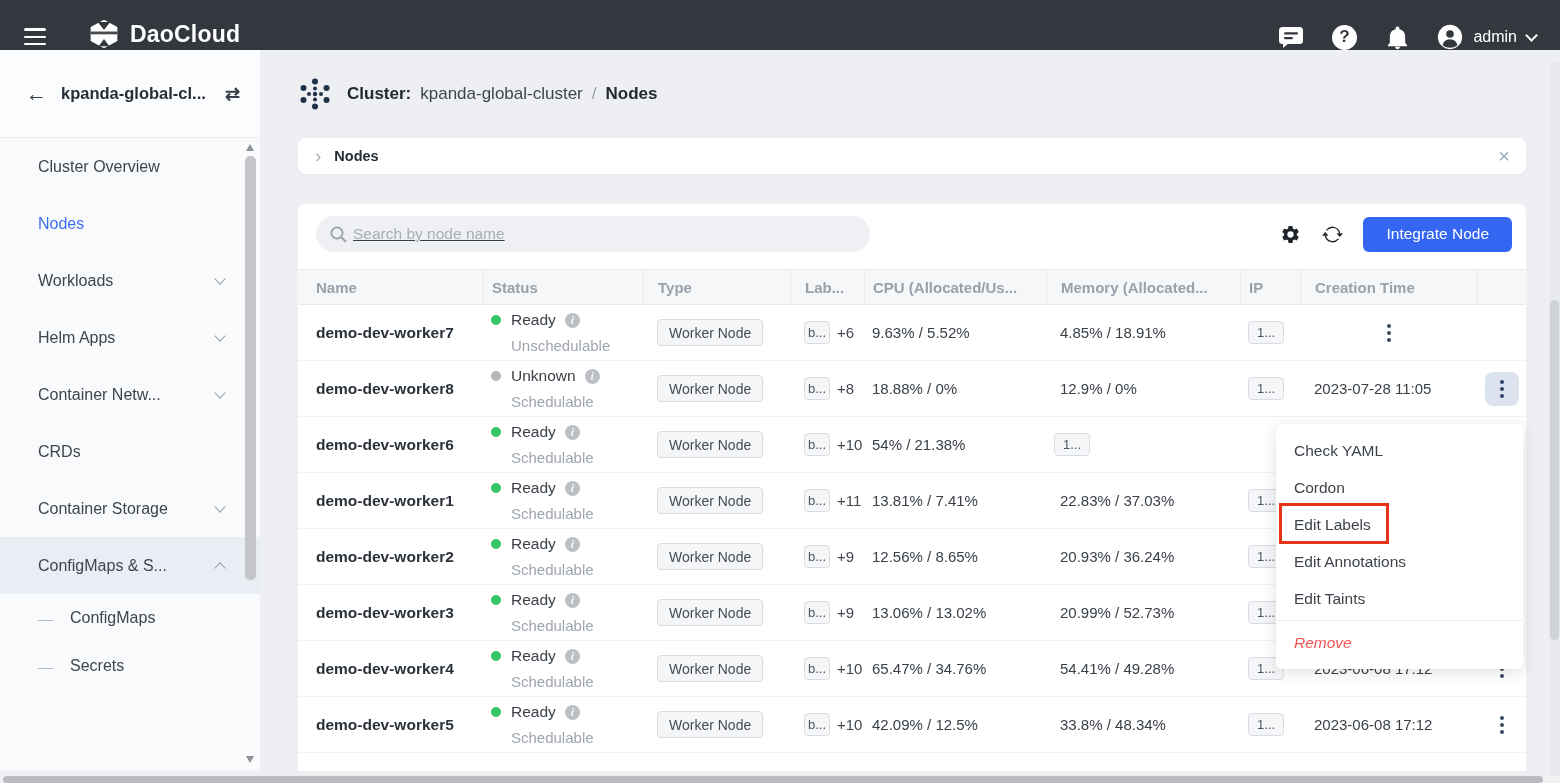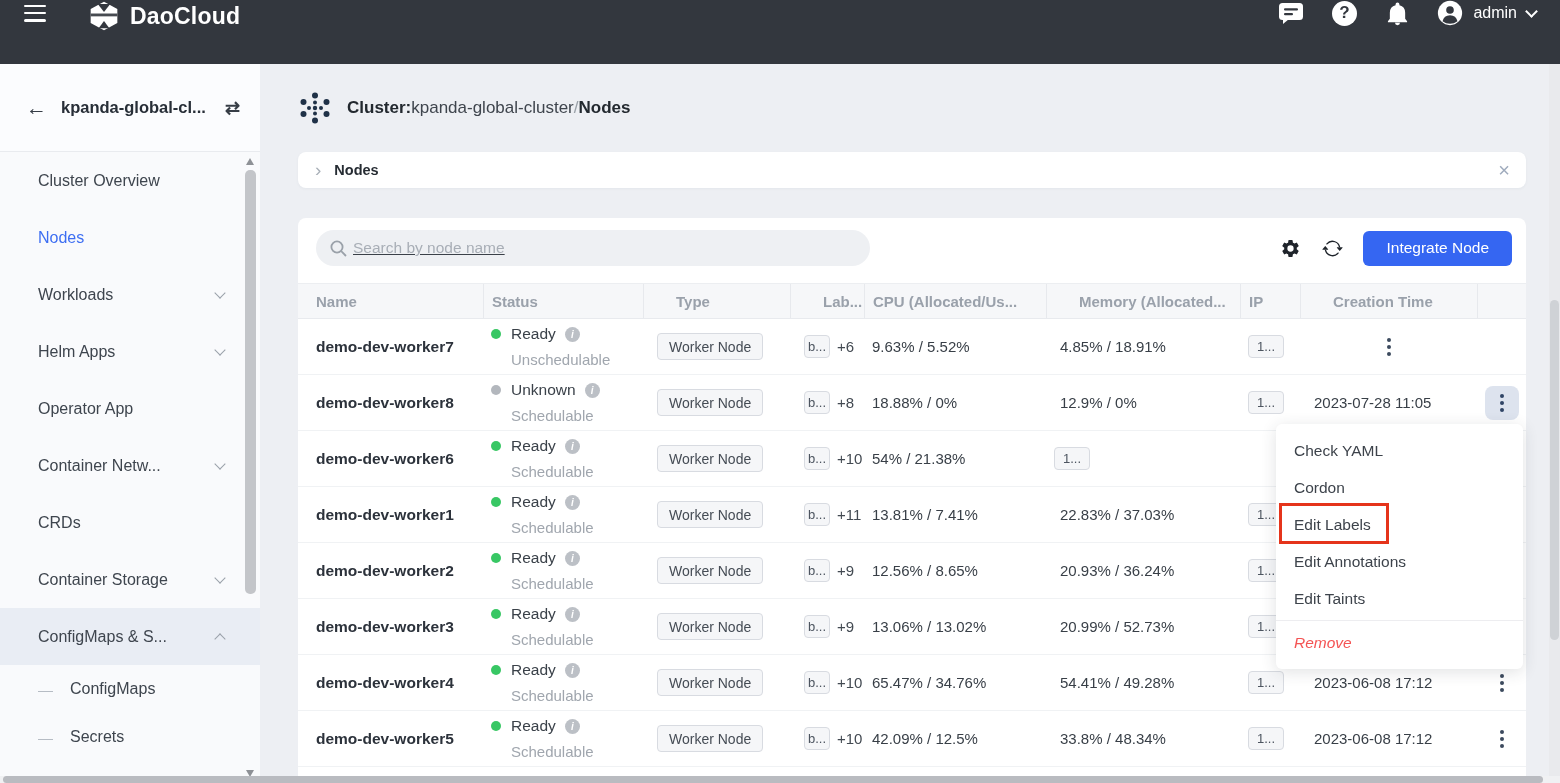--- a/index.html
+++ b/index.html
@@ -1,21 +1,21 @@
 <!DOCTYPE html>
 <html><head>
 <meta charset="utf-8">
 <style>
   * { margin:0; padding:0; box-sizing:border-box; }
   html,body { width:1560px; height:783px; overflow:hidden; }
   body { font-family:"Liberation Sans", sans-serif; background:#edeff3; }
   .app { position:relative; width:1560px; height:783px; overflow:hidden; }
 
   
-  .topbar { height:64px; background:#33373E; display:flex; align-items:flex-start; padding:0 24px; position:relative; z-index:70; }
+  .topbar { height:50px; background:#33373E; display:flex; align-items:flex-end; padding:0 24px; position:relative; z-index:70; }
   .hamburger { width:22px; cursor:pointer; }
   .hamburger i { display:block; height:2.6px; background:#fff; border-radius:2px; margin:4.6px 0; }
   .brand { display:flex; align-items:center; margin-left:42px; }
   .brand svg { display:block; }
   .brand-name { color:#fff; font-size:23px; font-weight:700; margin-left:10px; letter-spacing:.2px; }
   .top-spacer { flex:1; }
   .top-right { display:flex; align-items:center; gap:27px; }
   .tb-icon { width:26px; height:26px; display:flex; align-items:center; justify-content:center; cursor:pointer; }
   .help-circle { width:25px; height:25px; border-radius:50%; background:#fff; color:#33373E; font-weight:700; font-size:17px; display:flex; align-items:center; justify-content:center; }
   .user-box { display:flex; align-items:center; gap:10px; cursor:pointer; }
@@ -46,21 +46,21 @@
   .sb-scroll { position:absolute; top:90px; bottom:4px; right:3px; width:13px; z-index:5; }
   .sb-arrow { position:absolute; left:2px; width:0; height:0; border-left:4.5px solid transparent; border-right:4.5px solid transparent; }
   .sb-arrow.up { top:4px; border-bottom:7px solid #8e9196; }
   .sb-arrow.dn { bottom:4px; border-top:7px solid #8e9196; }
   .sb-thumb { position:absolute; top:16px; left:1px; width:11px; height:424px; background:#c3c5c9; border-radius:5px; }
 
   
   .main { flex:1; position:relative; background:#edeff3; }
   .page-header { height:88px; display:flex; align-items:center; padding-left:38px; }
   .cluster-icon { margin-right:15px; display:flex; }
-  .ph-text { font-size:17px; color:#3f454d; display:flex; align-items:baseline; white-space:nowrap; }
+  .ph-text { font-size:17px; color:#3f454d; display:flex; align-items:baseline; gap:9px; white-space:nowrap; }
   .ph-label { font-weight:700; color:#23292f; }
   .ph-sep { color:#9aa1a8; }
   .ph-page { font-weight:700; color:#23292f; }
 
   .crumb-card { margin:0 34px 0 38px; height:36px; background:#fff; border-radius:8px; box-shadow:0 1px 3px rgba(60,70,90,.05); display:flex; align-items:center; padding:0 16px 0 17px; }
   .crumb-chev { color:#a9b0b8; font-size:19px; line-height:1; margin-right:13px; transform:translateY(-1px); }
   .crumb-label { font-size:14.5px; font-weight:700; color:#262c33; flex:1; }
   .crumb-close { color:#9fabbd; font-size:20px; line-height:1; cursor:pointer; }
 
   .main-card { margin:30px 34px 0 38px; height:567px; background:#fff; border-radius:8px 8px 0 0; overflow:hidden; position:relative; }
@@ -69,21 +69,21 @@
   .search-input { width:554px; height:36px; background:#eef0f3; border:none; outline:none; border-radius:18px; padding:0 16px 0 37px; font-size:15.5px; color:#3a4048; font-family:"Liberation Sans", sans-serif;text-decoration:underline; }
   .search-input::placeholder { color:#a8aeb6; }
   .search-icon { position:absolute; left:13px; top:9px; }
   .tool-spacer { flex:1; }
   .tool-btn { width:22px; height:22px; display:flex; align-items:center; justify-content:center; cursor:pointer; margin-right:20px; }
   .primary-btn { height:35px; padding:0 23px; background:#3566f2; color:#fff; font-size:15.5px; border:none; border-radius:6px; cursor:pointer; margin-left:12px; font-family:"Liberation Sans", sans-serif; }
 
   
   .grid { display:grid; grid-template-columns:185px 160px 147px 74px 182px 194px 60px 177px 49px; }
   .thead { height:36px; background:#f6f7f9; border-top:1px solid #eceef1; border-bottom:1px solid #e8eaee; }
-  .th { display:flex; align-items:center; padding-left:32px; font-size:15px; font-weight:700; color:#9aa1ab; white-space:nowrap; overflow:hidden; border-left:1px solid #e7e9ed; }
+  .th { display:flex; align-items:center; padding-left:14px; font-size:15px; font-weight:700; color:#9aa1ab; white-space:nowrap; overflow:hidden; border-left:1px solid #e7e9ed; }
   .th:first-child { border-left:none; padding-left:18px; }
   .th.p8 { padding-left:8px; }
   .tr { height:56px; border-bottom:1px solid #f0f2f4; }
   .td { display:flex; align-items:center; padding-left:14px; font-size:15px; color:#383f47; white-space:nowrap; overflow:hidden; }
   .td.p8 { padding-left:8px; }
   .td-name { padding-left:18px; font-size:15.5px; font-weight:700; color:#2c323b; cursor:pointer; }
   .td-status { flex-direction:column; align-items:flex-start; justify-content:center; gap:8px; padding-left:8px; }
   .st-line { display:flex; align-items:center; }
   .dot { width:10px; height:10px; border-radius:50%; flex:none; margin-right:10px; }
   .dot.g { background:#38c764; }
@@ -188,23 +188,20 @@
           </div>
         <div class="side-item">
             <span class="si-label">Workloads</span>
             <span class="chev down"></span>
           </div>
         <div class="side-item">
             <span class="si-label">Helm Apps</span>
             <span class="chev down"></span>
           </div>
         <div class="side-item">
-            <span class="si-label">Operator App</span>
-          </div>
-        <div class="side-item">
             <span class="si-label">Container Netw...</span>
             <span class="chev down"></span>
           </div>
         <div class="side-item">
             <span class="si-label">CRDs</span>
           </div>
         <div class="side-item">
             <span class="si-label">Container Storage</span>
             <span class="chev down"></span>
           </div>

